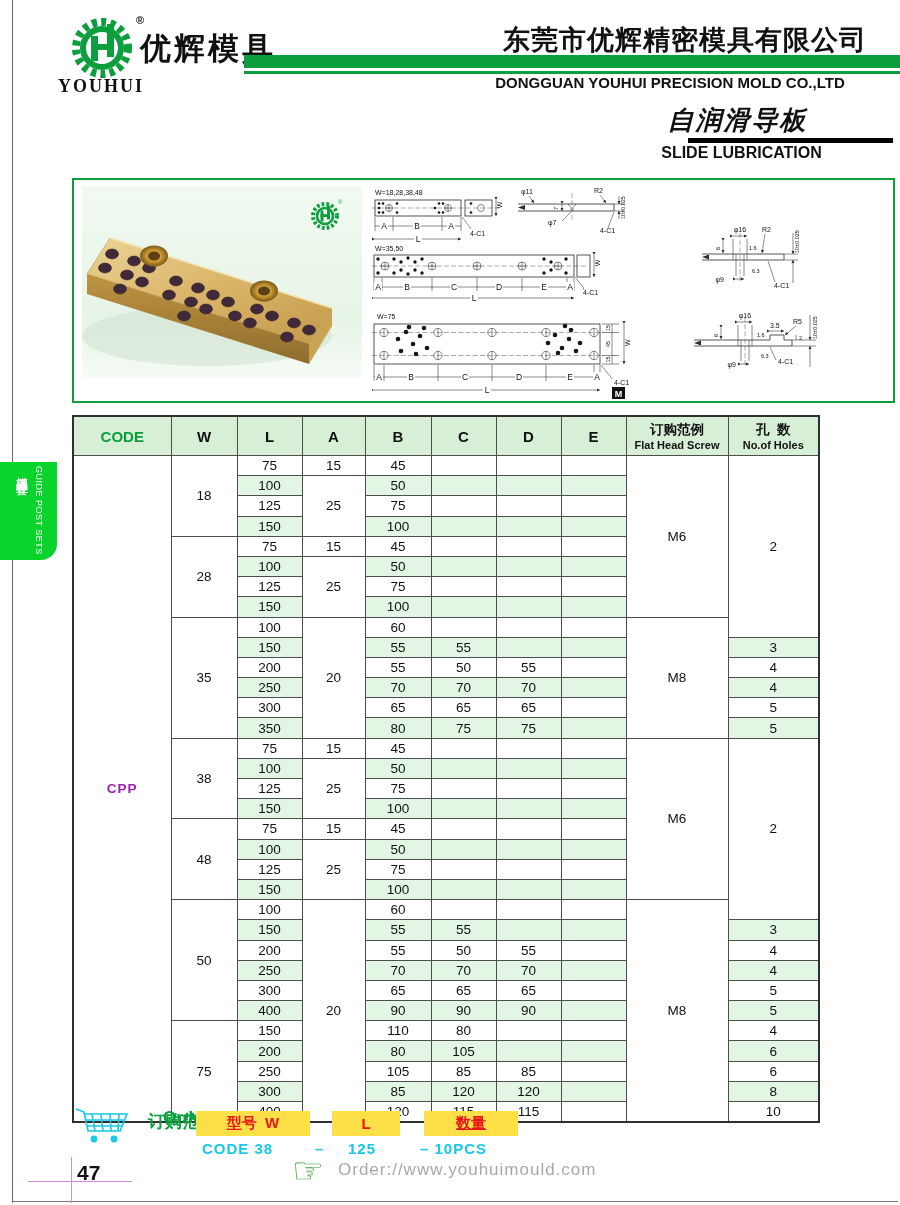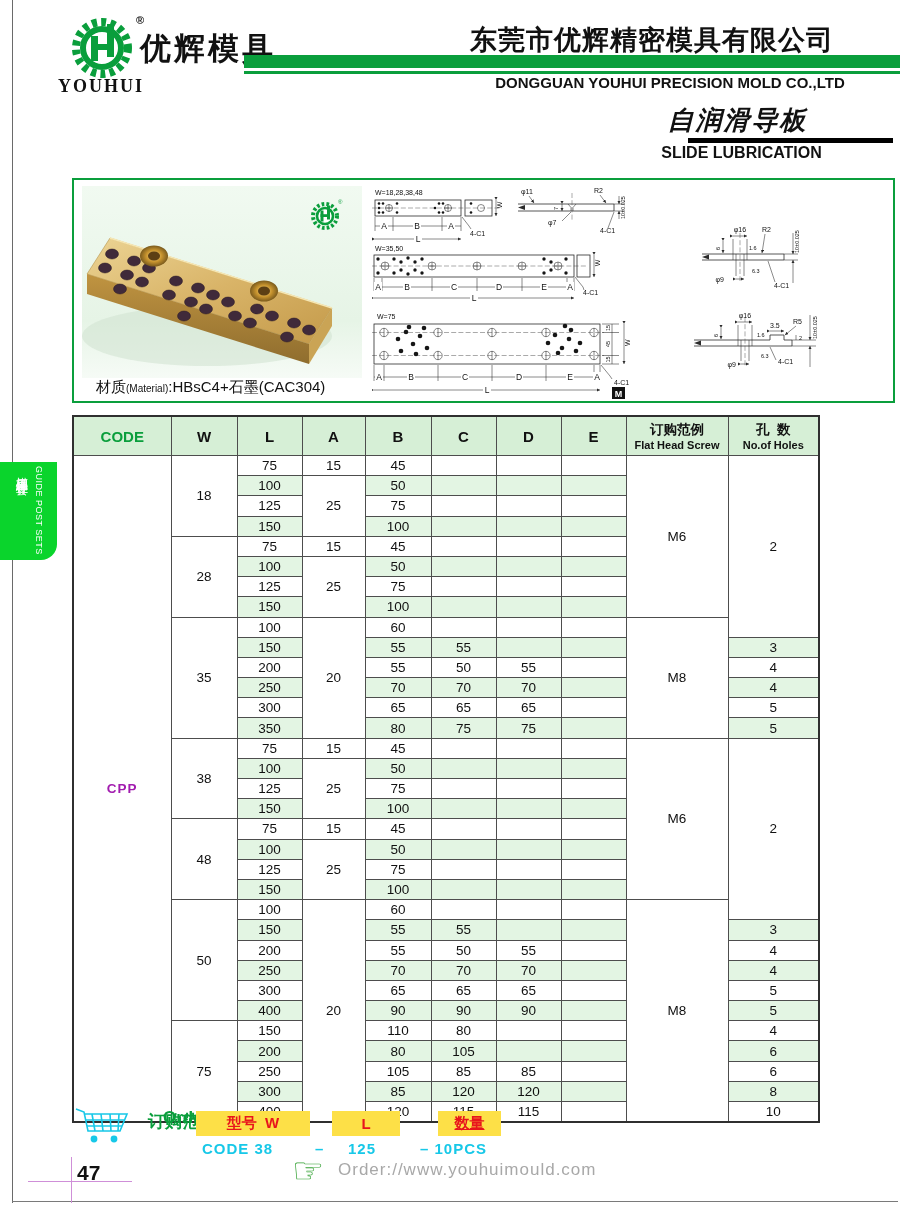--- a/index.html
+++ b/index.html
@@ -10,21 +10,21 @@
   
   .page-vline{left:12px;top:0;width:1px;height:1203px;background:#6a6a6a;}
   .page-bline{left:12px;top:1201px;width:886px;height:1px;background:#7a7a7a;}
 
   
   .brand-cn{left:140px;top:28px;font-size:31px;font-weight:bold;letter-spacing:3px;}
   .brand-en{left:56px;top:76px;width:90px;text-align:center;font-family:"Liberation Serif",serif;
             font-weight:bold;font-size:18px;letter-spacing:2px;}
   .bar-thick{left:244px;top:55px;width:656px;height:13px;background:#0a9e3c;}
   .bar-thin{left:244px;top:71px;width:656px;height:3px;background:#0a9e3c;}
-  .company-cn{left:470px;top:22px;width:430px;text-align:left;font-size:27px;font-weight:bold;letter-spacing:1px;}
+  .company-cn{left:470px;top:22px;width:430px;text-align:center;font-size:27px;font-weight:bold;letter-spacing:1px;}
   .company-en{left:470px;top:74px;width:400px;text-align:center;font-size:15px;font-weight:bold;}
   .product-cn{left:590px;top:103px;width:295px;text-align:center;font-size:26px;font-weight:bold;font-style:italic;letter-spacing:2px;}
   .title-bar{left:688px;top:138px;width:205px;height:5px;background:#000;}
   .product-en{left:590px;top:144px;width:303px;text-align:center;font-size:16px;font-weight:bold;}
 
   
   .side-tab{left:0;top:462px;width:57px;height:98px;background:#0ad42c;border-radius:0 0 16px 0;}
   .side-cn{position:absolute;left:13px;top:5px;writing-mode:vertical-rl;font-size:12.5px;color:#fff;letter-spacing:1px;}
   .side-en{position:absolute;left:34px;top:4px;writing-mode:vertical-rl;font-size:9px;color:#fff;letter-spacing:0.5px;}
 
@@ -59,21 +59,21 @@
   td.merged{background:#fff;}
   td.code-cell{color:#a21caf;font-weight:bold;font-size:17px;letter-spacing:1px;}
 
   
   .order-cn{left:148px;top:1110px;font-size:17px;font-weight:bold;color:#0a9e3c;}
   .order-en{left:163px;top:1108px;font-size:17px;font-weight:bold;color:#0a9e3c;}
   .obox{position:absolute;top:1111px;height:25px;background:#fde047;color:#e8151c;
         font-size:15px;font-weight:bold;display:flex;align-items:center;justify-content:center;white-space:pre;}
   .obox1{left:196px;width:114px;}
   .obox2{left:332px;width:68px;}
-  .obox3{left:438px;width:63px;text-decoration:underline;}
+  .obox3{left:424px;width:94px;text-decoration:underline;}
   .oex{position:absolute;top:1140px;color:#17c8e8;font-size:15px;font-weight:bold;letter-spacing:1px;white-space:pre;}
 
   
   .crop-v{left:71px;top:1157px;width:1px;height:46px;background:#cf8fd8;}
   .crop-h{left:28px;top:1181px;width:104px;height:1px;background:#cf8fd8;}
   .page-num{left:77px;top:1161px;font-size:21px;font-weight:bold;}
   .hand{left:292px;top:1150px;font-size:36px;color:#3aa43a;}
   .site-url{left:338px;top:1160px;font-size:17px;color:#a8a8a8;letter-spacing:1px;}
 </style>
 </head>
@@ -165,21 +165,20 @@
         <circle cx="243" cy="30" r="12" fill="none" stroke="#0a9e3c" stroke-width="4" stroke-dasharray="2.6 2.2"></circle>
         <circle cx="243" cy="30" r="8" fill="#fff" stroke="#0a9e3c" stroke-width="2.6"></circle>
         <rect x="238.5" y="24.5" width="3" height="11" fill="#0a9e3c"></rect>
         <rect x="245" y="19.5" width="3" height="14" fill="#0a9e3c"></rect>
         <rect x="238.5" y="28.2" width="9.5" height="2.8" fill="#0a9e3c"></rect>
         <text x="256" y="18" font-size="6" fill="#0a9e3c">®</text>
       </g>
     </svg>
   </div>
 
-  <div class="material-line"><span>材质</span><span class="sm">(Material)</span><span>:HBsC4+石墨(CAC304)</span></div>
 
   <svg class="draw-svg" width="520" height="214" viewBox="0 0 520 214">
     <defs>
       <marker id="arr" markerWidth="8" markerHeight="8" refX="6" refY="3" orient="auto">
         <path d="M0,0 L6,3 L0,6 z" fill="#2b2b2b"></path>
       </marker>
     </defs>
 
     <text class="dtext" x="3" y="10">W=18,28,38,48</text>
     <line class="dcl" x1="0" y1="23" x2="130" y2="23"></line>

